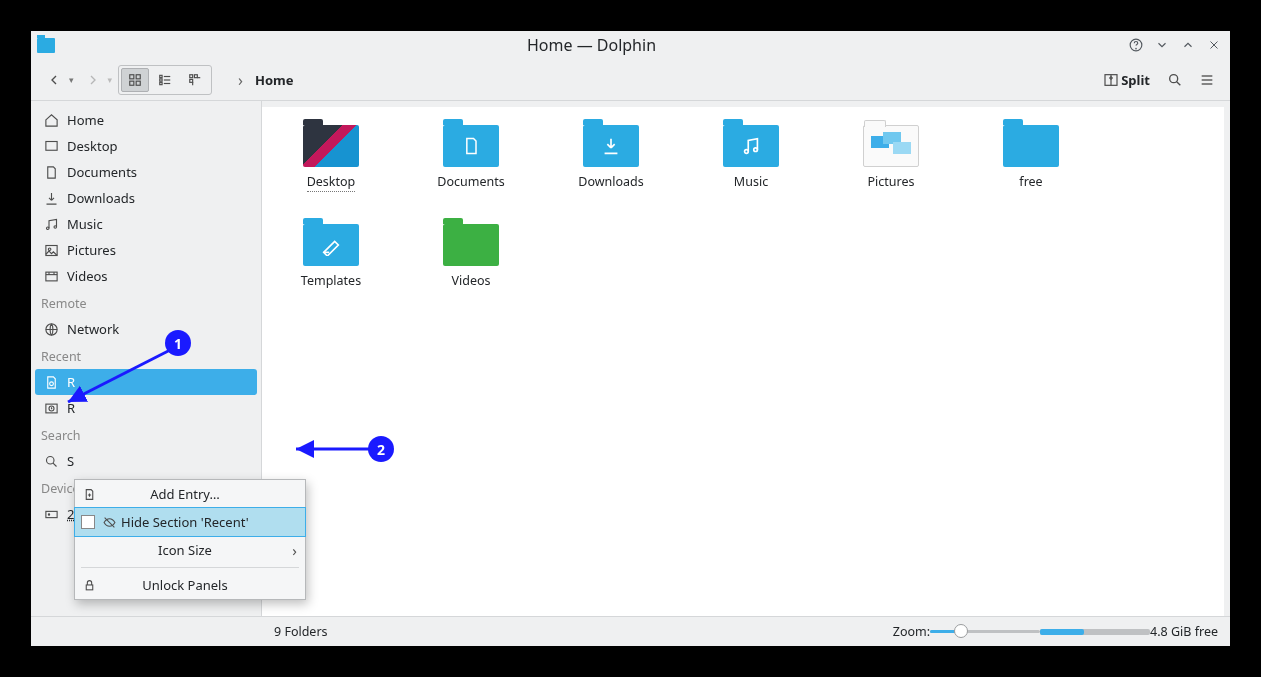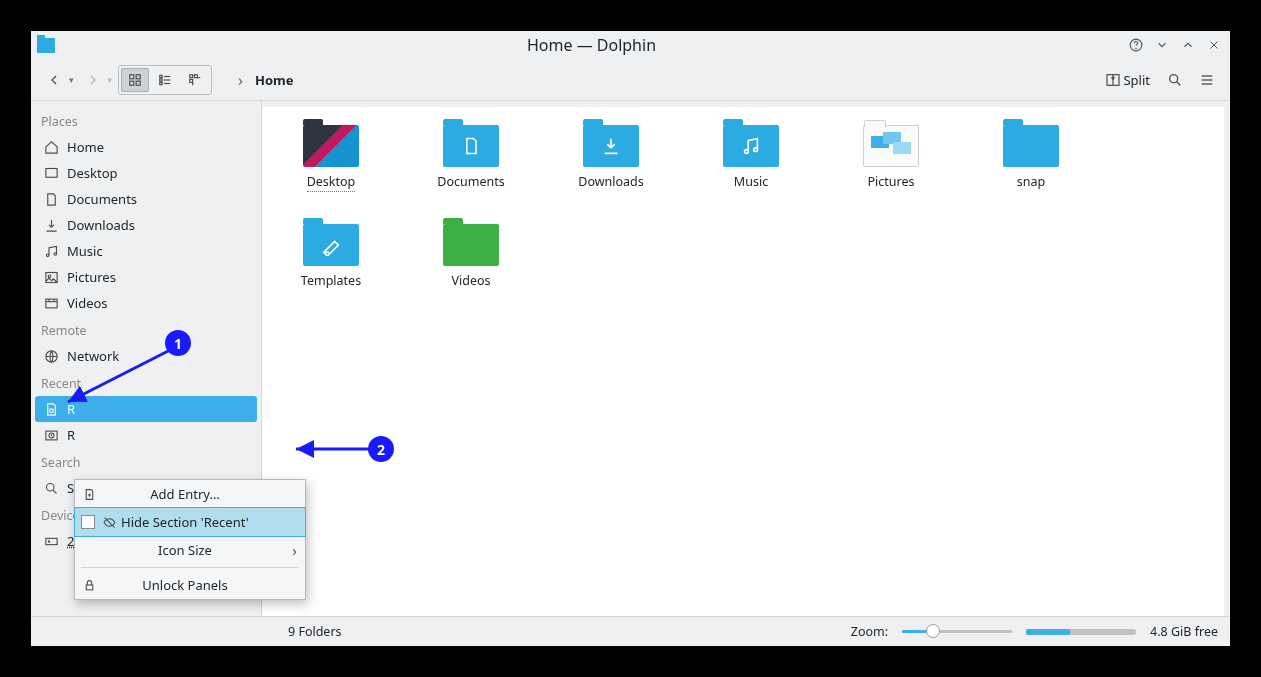--- a/index.html
+++ b/index.html
@@ -11,21 +11,21 @@
 .titlebar .title { flex: 1; text-align: center; font-size: 16px; color: #232629; }
 .titlebar .winbtn { width: 20px; height: 20px; display: flex; align-items: center; justify-content: center; color: #53595f; margin-left: 6px; cursor: pointer; }
 .toolbar { height: 42px; display: flex; align-items: center; padding: 0 10px; border-bottom: 1px solid #d5d7d9; gap: 6px; }
 .toolbar .btn { width: 26px; height: 30px; display: flex; align-items: center; justify-content: center; color: #4d4d4d; border-radius: 3px; }
 .toolbar .group { border: 1px solid #bfc1c3; border-radius: 3px; display: flex; padding: 2px; gap: 2px; }
 .toolbar .group .gbtn { width: 28px; height: 24px; display: flex; align-items: center; justify-content: center; border-radius: 2px; }
 .toolbar .group .gbtn.active { background: #cfd2d4; border: 1px solid #aeb0b3; }
 .toolbar .chevron { color: #666; margin: 0 6px 0 20px; }
 .toolbar .crumb { font-weight: bold; font-size: 13px; color: #232629; }
 .toolbar .spacer { flex: 1; }
-.toolbar .split-btn { display: flex; align-items: center; gap: 2px; font-size: 13px; color: #232629; padding: 0 6px; }
+.toolbar .split-btn { display: flex; align-items: center; gap: 2px; font-size: 13px; color: #232629; padding: 0 6px; font-weight: bold; }
 .content { flex: 1; display: flex; overflow: hidden; }
 .sidebar { width: 231px; background: #eff0f1; border-right: 1px solid #d5d7d9; padding: 6px 4px; overflow: visible; position: relative; }
 .sidebar .section { font-size: 12.5px; color: #888; padding: 6px 6px 4px; }
 .sidebar .item { display: flex; align-items: center; gap: 8px; padding: 4px 8px; font-size: 13px; color: #232629; border-radius: 3px; }
 .sidebar .item.sel { background: #3daee9; color: #fff; }
 .sidebar .item .ic { width: 16px; height: 16px; color: #4d4d4d; display: flex; align-items: center; justify-content: center; flex-shrink: 0; }
 .sidebar .item.sel .ic { color: #fff; }
 .sidebar .item.link span.lbl { text-decoration: underline dotted; }
 .fileview { flex: 1; background: #fff; margin: 6px 6px 0 0; padding: 18px 24px; display: flex; flex-wrap: wrap; align-content: flex-start; gap: 32px 50px; overflow: hidden; }
 .fitem { width: 90px; display: flex; flex-direction: column; align-items: center; gap: 6px; }
@@ -33,21 +33,21 @@
 .fitem .thumb::before { content: ""; position: absolute; top: -6px; left: 0; width: 20px; height: 6px; background: #2babe2; border-radius: 2px 2px 0 0; }
 .fitem .glyph { position: absolute; inset: 0; display: flex; align-items: center; justify-content: center; color: #fff; font-size: 18px; }
 .fitem.desktop .thumb { background: linear-gradient(135deg,#2e3440 40%,#c2185b 40%,#c2185b 55%,#1793d1 55%); }
 .fitem.desktop .thumb::before { background: #2e3440; }
 .fitem.pictures .thumb { background: #fafafa; border: 1px solid #d0d0d0; }
 .fitem.pictures .thumb::before { background: #fafafa; border: 1px solid #d0d0d0; border-bottom: none; }
 .fitem.videos .thumb { background: linear-gradient(#3cb043,#3cb043); }
 .fitem.videos .thumb::before { background: #3cb043; }
 .fitem .label { font-size: 12.5px; color: #232629; text-align: center; }
 .fitem.underlined .label { border-bottom: 1px dotted #777; padding-bottom: 1px; }
-.statusbar { height: 30px; background: #eff0f1; border-top: 1px solid #d5d7d9; display: flex; align-items: center; padding: 0 12px; font-size: 12.5px; color: #232629; gap: 14px; }
+.statusbar { height: 30px; background: #eff0f1; border-top: 1px solid #d5d7d9; display: flex; align-items: center; padding: 0 12px; font-size: 12.5px; color: #232629; }
 .statusbar .left { width: 231px; }
 .statusbar .spacer { flex: 1; }
 .slider-track { width: 110px; height: 3px; background: #bfc1c3; border-radius: 2px; position: relative; }
 .slider-track .fill { position: absolute; left: 0; top: 0; bottom: 0; background: #3daee9; border-radius: 2px; }
 .slider-knob { width: 14px; height: 14px; border: 1px solid #9a9c9e; background: #fff; border-radius: 50%; position: absolute; top: -6px; }
 .context-menu { position: absolute; left: 43px; top: 378px; width: 232px; background: #f5f6f7; border: 1px solid #b6b8ba; box-shadow: 2px 4px 10px rgba(0,0,0,.25); font-size: 13px; color: #232629; z-index: 50; }
 .context-menu .mi { display: flex; align-items: center; gap: 8px; padding: 5px 10px 5px 28px; position: relative; }
 .context-menu .mi .mic { width: 16px; position: absolute; left: 6px; display: flex; justify-content: center; }
 .context-menu .mi.highlight { background: #b0deef; border: 1px solid #3daee9; margin: -1px; }
 .context-menu .mi.highlight .chk { width: 14px; height: 14px; border: 1px solid #888; position: absolute; left: 6px; background: #fff; }
@@ -159,21 +159,20 @@
           <line x1="4" y1="6" x2="20" y2="6"></line>
           <line x1="4" y1="12" x2="20" y2="12"></line>
           <line x1="4" y1="18" x2="20" y2="18"></line>
         </svg>
     </div>
   </div>
 
   <div class="content">
 
     <div class="sidebar">
-      <div class="section">Places</div>
       <div class="item">
           <span class="ic">
             <svg width="15" height="15" viewBox="0 0 24 24" fill="none" stroke="currentColor" stroke-width="1.8">
               <path d="M3 11l9-8 9 8v10H3z"></path>
             </svg>
           </span>
           <span class="lbl">Home</span>
         </div>
       <div class="item">
           <span class="ic">
@@ -365,21 +364,21 @@
                 <rect x="2" y="6" width="18" height="12" fill="#3daee9"></rect>
                 <rect x="14" y="2" width="18" height="12" fill="#70c8ef"></rect>
                 <rect x="24" y="12" width="18" height="12" fill="#9bd9f4"></rect>
               </svg>
             </span>
           </div>
           <span class="label">Pictures</span>
         </div>
       <div class="fitem">
           <div class="thumb"></div>
-          <span class="label">snap</span>
+          <span class="label">free</span>
         </div>
       <div class="fitem">
           <div class="thumb">
             <span class="glyph">
               <svg width="24" height="22" viewBox="0 0 24 24" fill="none" stroke="#fff" stroke-width="1.8">
                 <path d="M4 20L16 8l4 4-12 12z"></path>
                 <path d="M4 20h6"></path>
               </svg>
             </span>
           </div>

